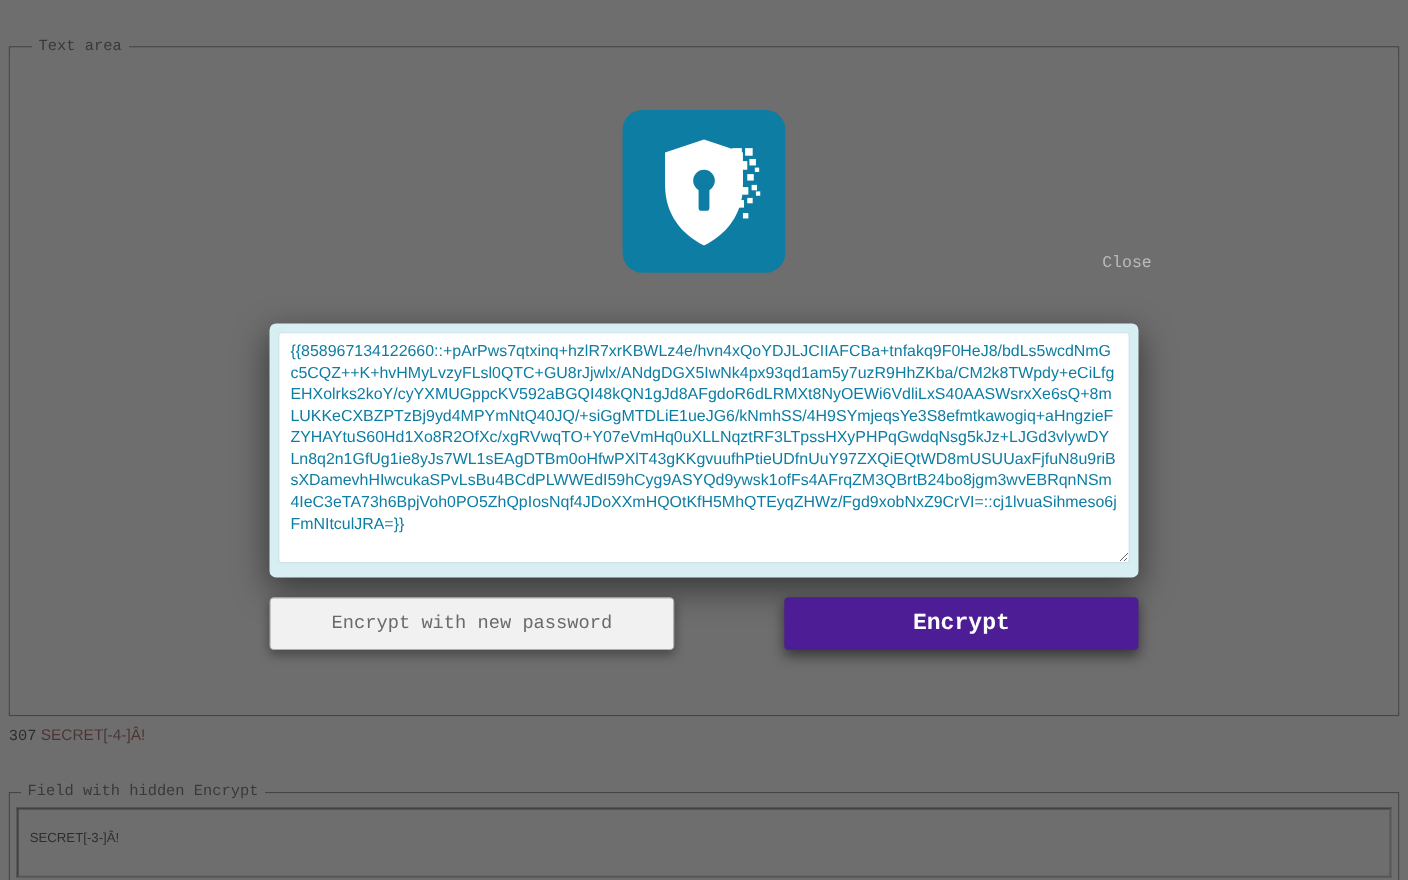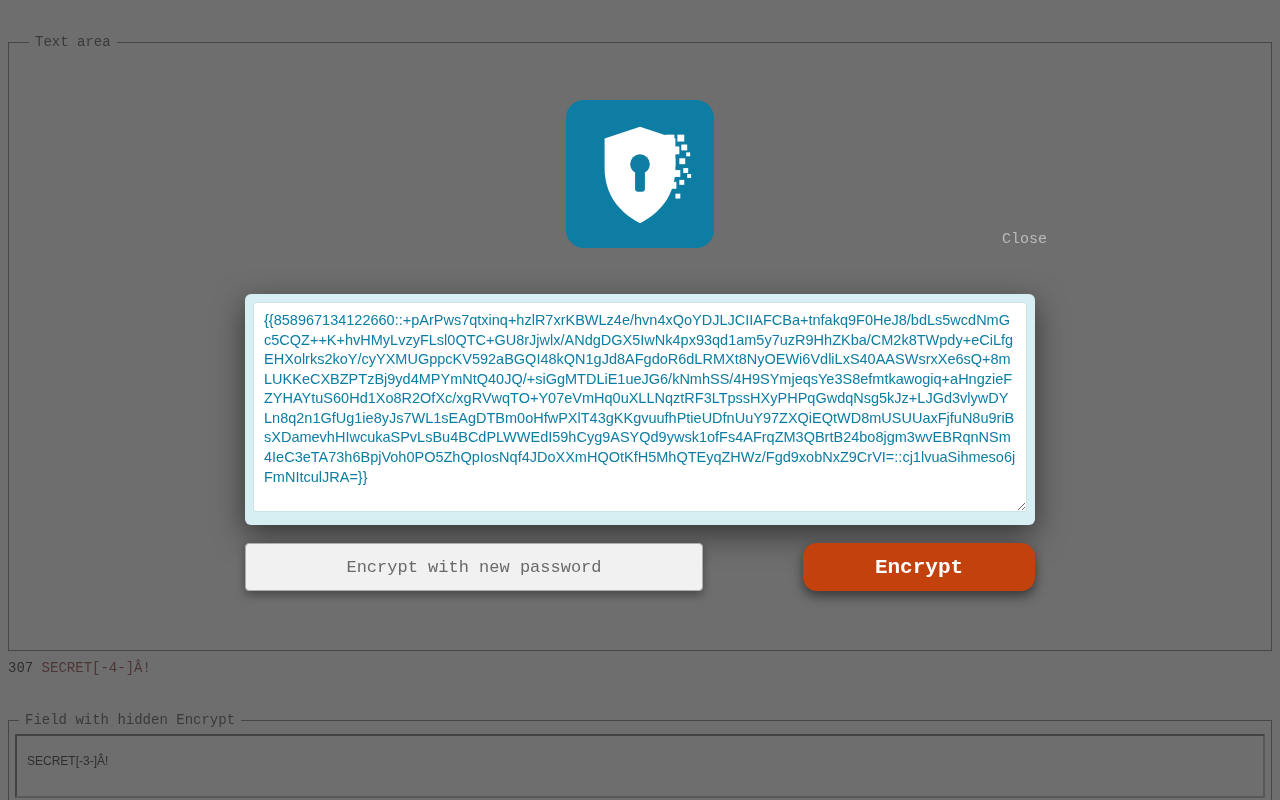--- a/index.html
+++ b/index.html
@@ -38,21 +38,21 @@
     padding: 6px;
     background: #fff;
   }
   .counter-line {
     position: absolute;
     left: 8px;
     top: 660px;
     font-size: 14px;
   }
   .counter-num { color: #000; font-weight: normal; }
-  .counter-secret { color: #7a1f1f; font-family: Liberation Mono, monospace; }
+  .counter-secret { color: #7a1f1f; font-family: Liberation Sans, sans-serif; }
   fieldset.hidden-fieldset {
     position: absolute;
     left: 6px; right: 6px;
     top: 712px;
     border: 1px solid #666;
     padding: 6px;
   }
   fieldset.hidden-fieldset legend {
     font-family: "Courier New", monospace;
     font-size: 14px;
@@ -139,25 +139,25 @@
     border-radius: 4px;
     background: #f1f1f1;
     font-family: "Courier New", monospace;
     font-size: 17px;
     text-align: center;
     color: #555;
     box-shadow: 0 4px 10px rgba(0,0,0,0.35);
   }
   .pw-input::placeholder { color: #6a6a6a; }
   .encrypt-btn {
-    width: 232px;
+    width: 322px;
     height: 48px;
     border: none;
-    border-radius: 14px;
-    background: #c2410c;
+    border-radius: 4px;
+    background: #4c1d95;
     color: #fff;
     font-family: "Courier New", monospace;
     font-weight: bold;
     font-size: 21px;
     cursor: pointer;
     box-shadow: 0 5px 12px rgba(0,0,0,0.5);
   }
 
   
 </style>

